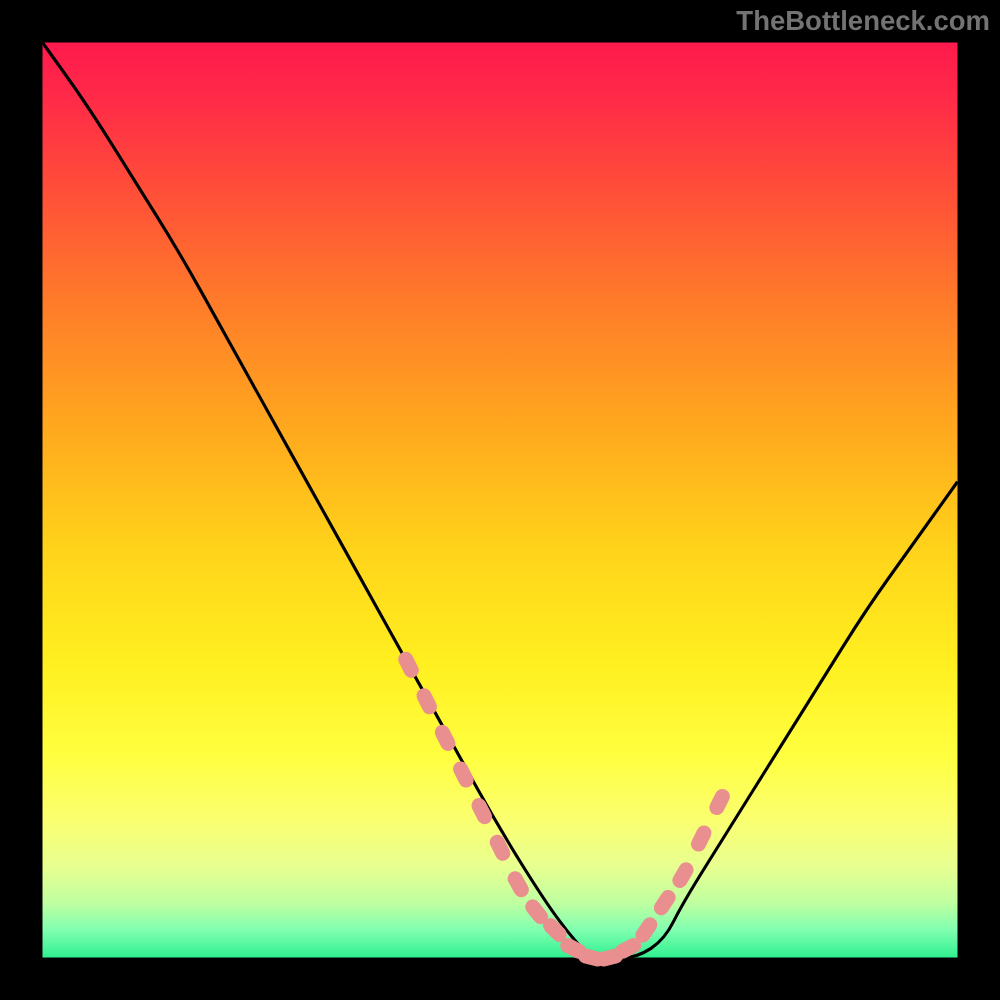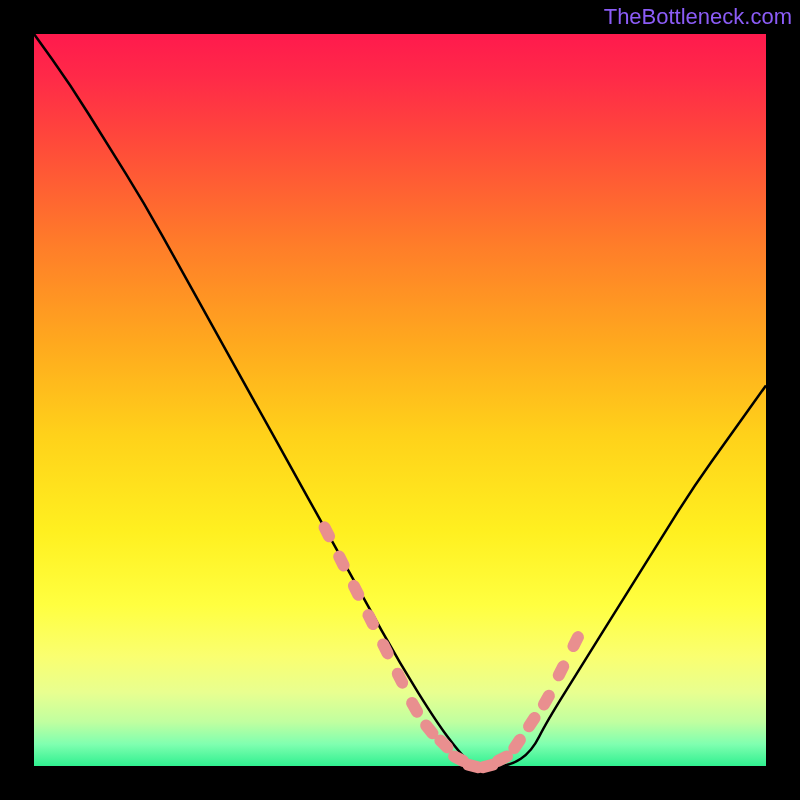--- a/index.html
+++ b/index.html
@@ -17,22 +17,22 @@
     left: 0;
     width: 800px;
     height: 800px;
   }
   .watermark {
     position: absolute;
     top: 4px;
     right: 8px;
     font-family: Arial, Helvetica, sans-serif;
     font-size: 22px;
-    font-weight: normal;
-    color: #8b5cf6;
+    font-weight: bold;
+    color: #737373;
     z-index: 10;
   }
 </style>
 </head>
 <body>
 
 <div class="chart-container">
   <svg width="800" height="800" viewBox="0 0 800 800">
     <defs>
       <linearGradient id="bg-grad" x1="0" y1="0" x2="0" y2="1">

